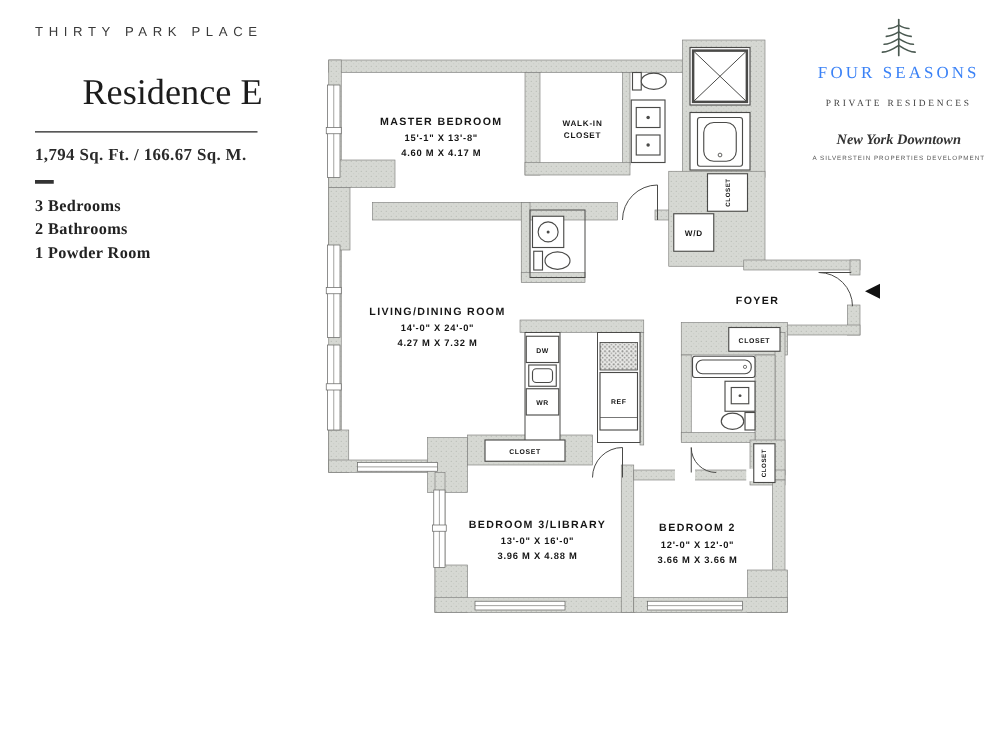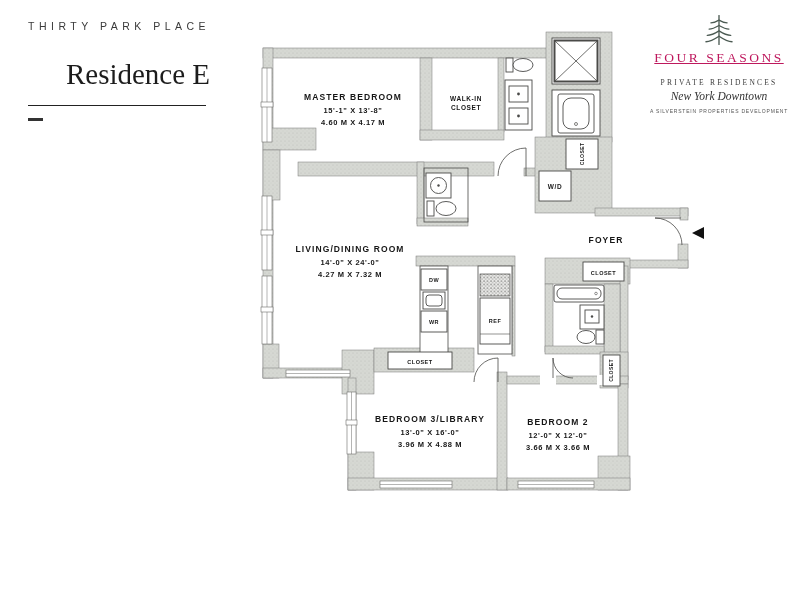--- a/index.html
+++ b/index.html
@@ -9,23 +9,23 @@
   .project{font-family:"Liberation Sans",sans-serif;font-size:10.5px;letter-spacing:4.5px;
            color:#3a3a3a;font-weight:400;}
   .title{font-size:29px;line-height:37px;margin-top:24px;color:#1c1c1c;text-align:center;}
   .rule{border:0;border-top:1.6px solid #222;width:178px;margin:12px 0 0 0;}
   .area{font-size:13.5px;font-weight:bold;color:#2a2a2a;margin-top:10px;letter-spacing:0.3px;}
   .dash{width:15px;height:2.5px;background:#333;margin-top:12px;}
   .features{margin-top:9px;font-size:13px;font-weight:bold;color:#222;}
   .features div{line-height:18.5px;letter-spacing:0.3px;}
   .brand{position:absolute;left:640px;top:12px;width:158px;text-align:center;}
   .brand .tree{display:block;margin:0 auto;}
-  .brand-name{font-size:13.5px;letter-spacing:2.5px;color:#be185d;margin-top:2px;text-decoration:underline;}
+  .brand-name{font-size:13.5px;letter-spacing:2.5px;color:#3b82f6;margin-top:2px;}
   .brand-sub{font-size:7.5px;letter-spacing:2.2px;color:#3c3c3c;margin-top:12px;}
-  .brand-loc{font-size:11.5px;font-style:italic;color:#333;margin-top:3px;}
+  .brand-loc{font-size:11.5px;font-style:italic;color:#333;margin-top:19px;font-weight:bold;}
   .brand-dev{font-family:"Liberation Sans",sans-serif;font-size:5px;letter-spacing:0.8px;
              color:#555;margin-top:6px;}
   svg.plan{position:absolute;left:0;top:0;}
   svg .wall{fill:url(#stip);stroke:#7a7a78;stroke-width:0.5;}
   svg .box{fill:#ffffff;stroke:#4a4a48;stroke-width:0.9;}
   svg .fix{fill:#ffffff;stroke:#4a4a48;stroke-width:0.9;}
   svg .door{fill:none;stroke:#4a4a48;stroke-width:0.8;}
   svg .win{fill:#ffffff;stroke:#6b6b69;stroke-width:0.6;}
   svg .winline{stroke:#6b6b69;stroke-width:0.5;}
   svg text{font-family:"Liberation Sans","DejaVu Sans",sans-serif;font-weight:bold;
@@ -38,21 +38,27 @@
 </style>
 </head>
 <body>
 
 <div class="left-panel">
   <div class="project">THIRTY PARK PLACE</div>
   <div class="title">
     <div>Residence E</div>
   </div>
   <hr class="rule">
+  <div class="area">1,794 Sq. Ft. / 166.67 Sq. M.</div>
   <div class="dash"></div>
+  <div class="features">
+    <div>3 Bedrooms</div>
+    <div>2 Bathrooms</div>
+    <div>1 Powder Room</div>
+  </div>
 </div>
 
 <div class="brand">
   <svg class="tree" width="40" height="36" viewBox="0 0 40 40">
     <g fill="none" stroke="#4b5a52" stroke-width="1.5" stroke-linecap="round">
       <path d="M20 4 L20 36"></path>
       <path d="M20 9 Q15 12 11 12 M20 9 Q25 12 29 12"></path>
       <path d="M20 15 Q13 19 9 19 M20 15 Q27 19 31 19"></path>
       <path d="M20 21 Q12 26 7 26 M20 21 Q28 26 33 26"></path>
       <path d="M20 27 Q11 33 5.5 33 M20 27 Q29 33 34.5 33"></path>

